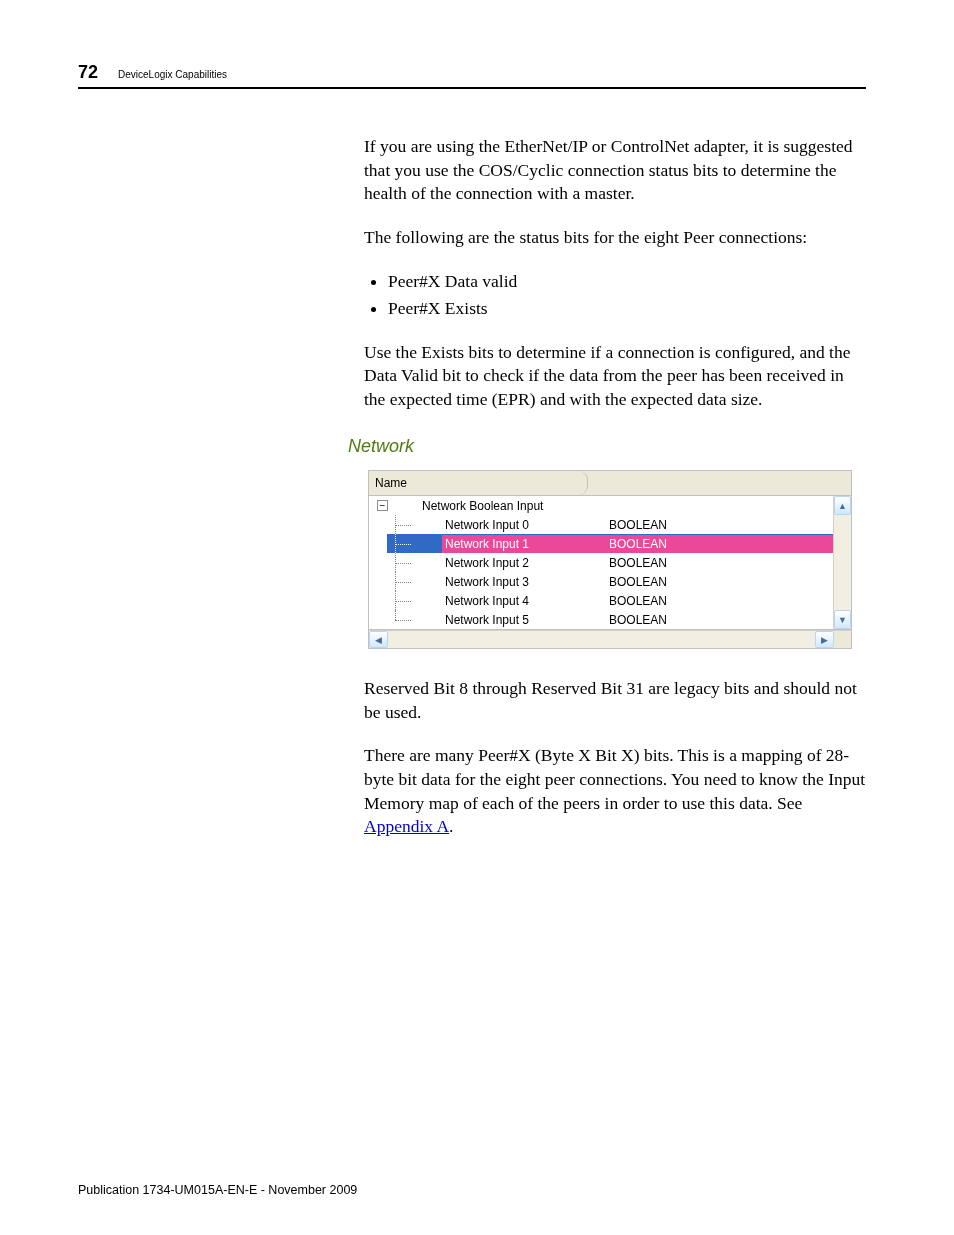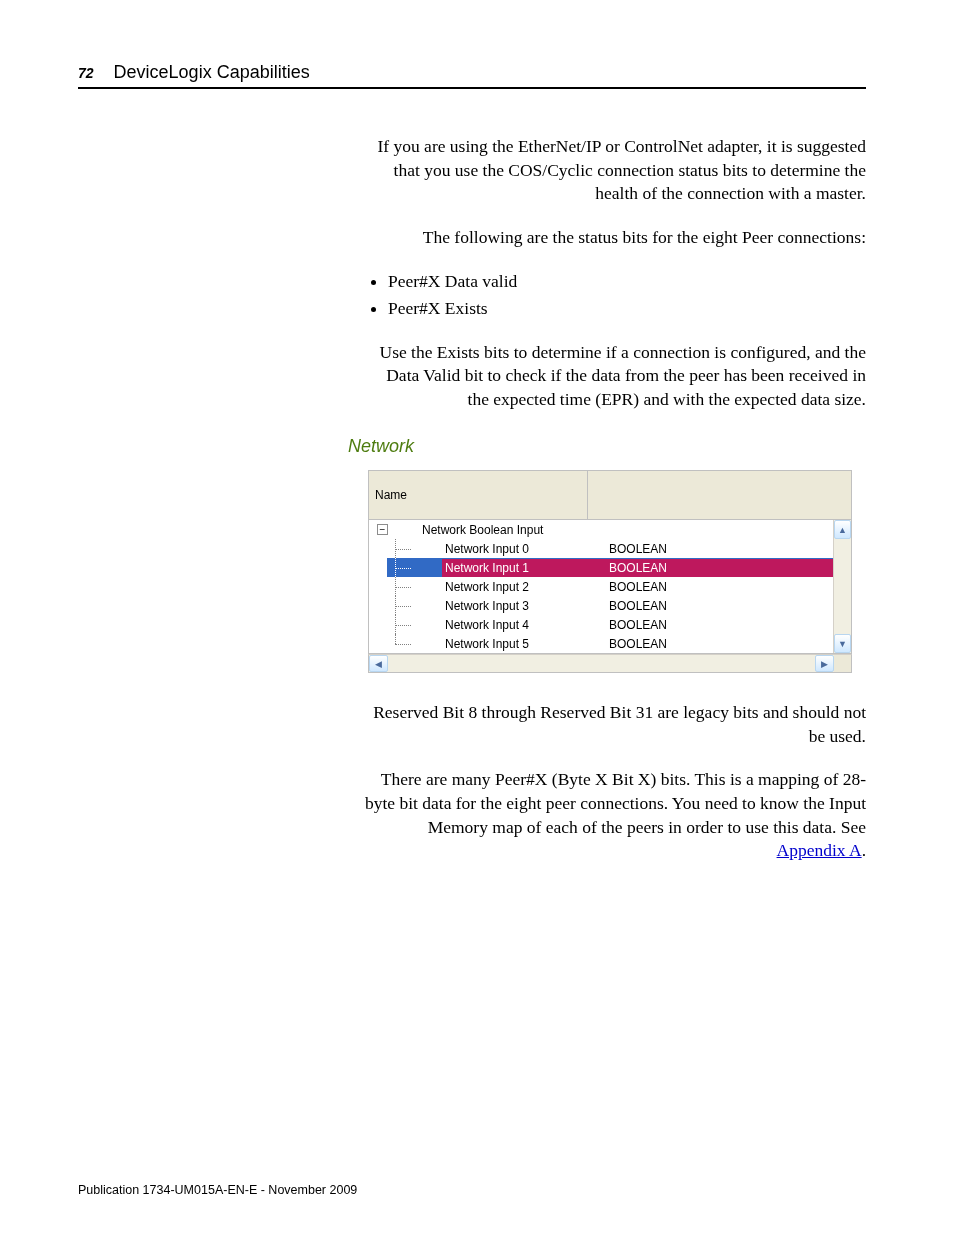--- a/index.html
+++ b/index.html
@@ -19,38 +19,36 @@
     right: 88px;
     display: flex;
     align-items: baseline;
     gap: 20px;
     border-bottom: 2px solid #000;
     padding-bottom: 4px;
     font-family: Arial, Helvetica, sans-serif;
   }
   .page-number {
     font-weight: bold;
-    font-size: 14px;
-    font-style: italic;
+    font-size: 18px;
   }
   .header-title {
-    font-size: 18px;
+    font-size: 10px;
   }
   .content {
     position: absolute;
     top: 135px;
     left: 348px;
     right: 88px;
     font-family: Garamond, "Times New Roman", serif;
     font-size: 17.5px;
     line-height: 1.35;
   }
   .content p {
     margin: 0 0 20px 16px;
-    text-align: right;
   }
   .content ul {
     margin: 0 0 20px 0;
     padding-left: 40px;
   }
   .content ul li {
     margin-bottom: 4px;
   }
   .section-heading {
     font-family: Arial, Helvetica, sans-serif;
@@ -74,22 +72,23 @@
     color: #000;
     background: #fff;
     border: 0;
   }
   .tree-header {
     display: flex;
     background: #ece9d8;
     border: 1px solid #c0c0c0;
   }
   .tree-header .col {
-    padding: 16px 6px;
+    padding: 4px 6px;
     border-right: 1px solid #c0c0c0;
+    border-radius: 9px;
   }
   .tree-header .col.name { flex: 0 0 206px; }
   .tree-header .col.dt   { flex: 1; border-right: none; }
 
   .tree-body-wrap {
     display: flex;
     border-left: 1px solid #c0c0c0;
     border-right: 1px solid #c0c0c0;
     border-bottom: 1px solid #c0c0c0;
   }
@@ -148,21 +147,21 @@
     width: 158px;
     padding: 1px 3px;
     margin-left: 27px;
   }
   .tree-row .dtype {
     padding: 1px 3px;
   }
   .tree-row.parent .label { width: auto; }
   .tree-row.selected .label,
   .tree-row.selected .dtype {
-    background: #be185d;
+    background: #ec4899;
     color: #fff;
   }
   .tree-row.selected {
     background: #316ac5;
     color: #fff;
   }
   .tree-row.selected .treelines::before,
   .tree-row.selected .treelines::after {
     border-color: #fff;
   }

